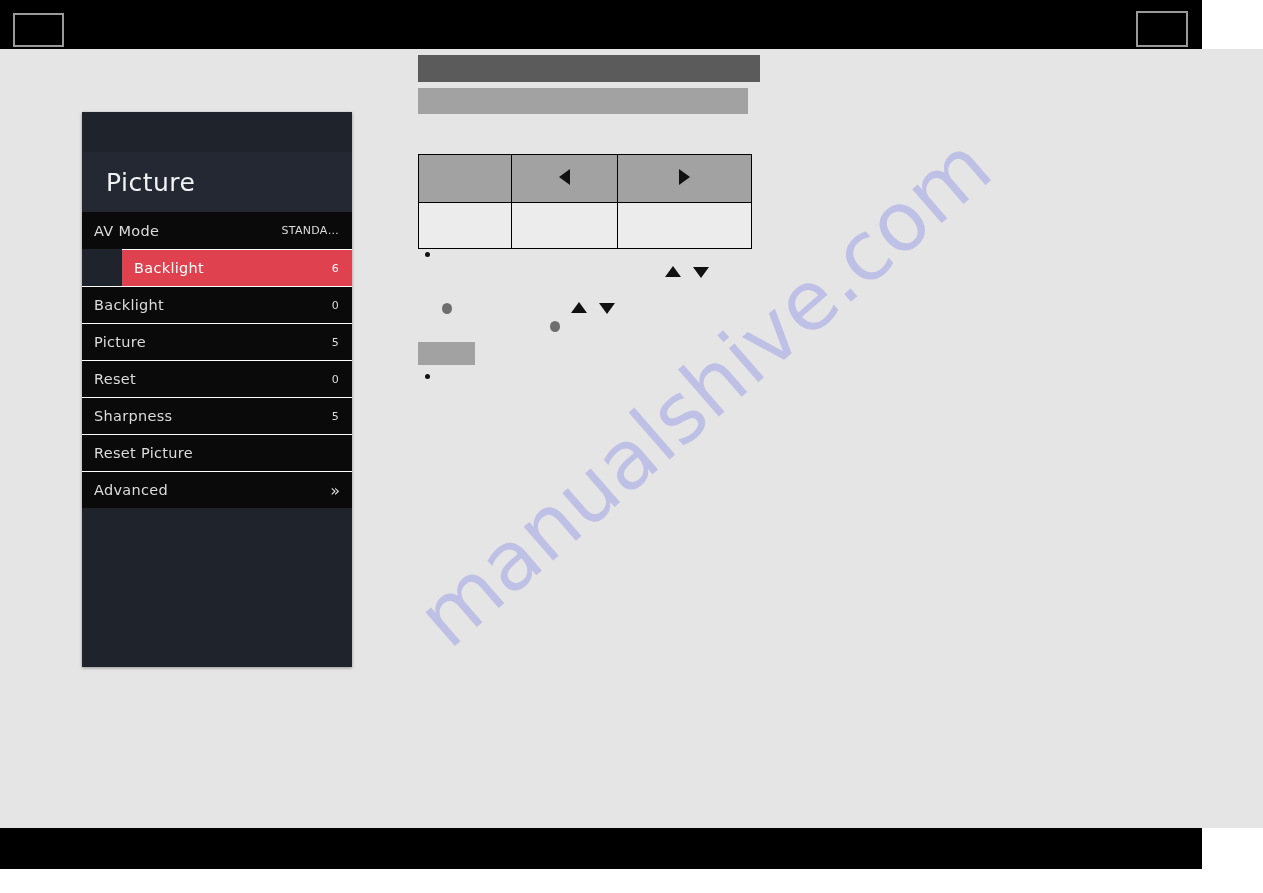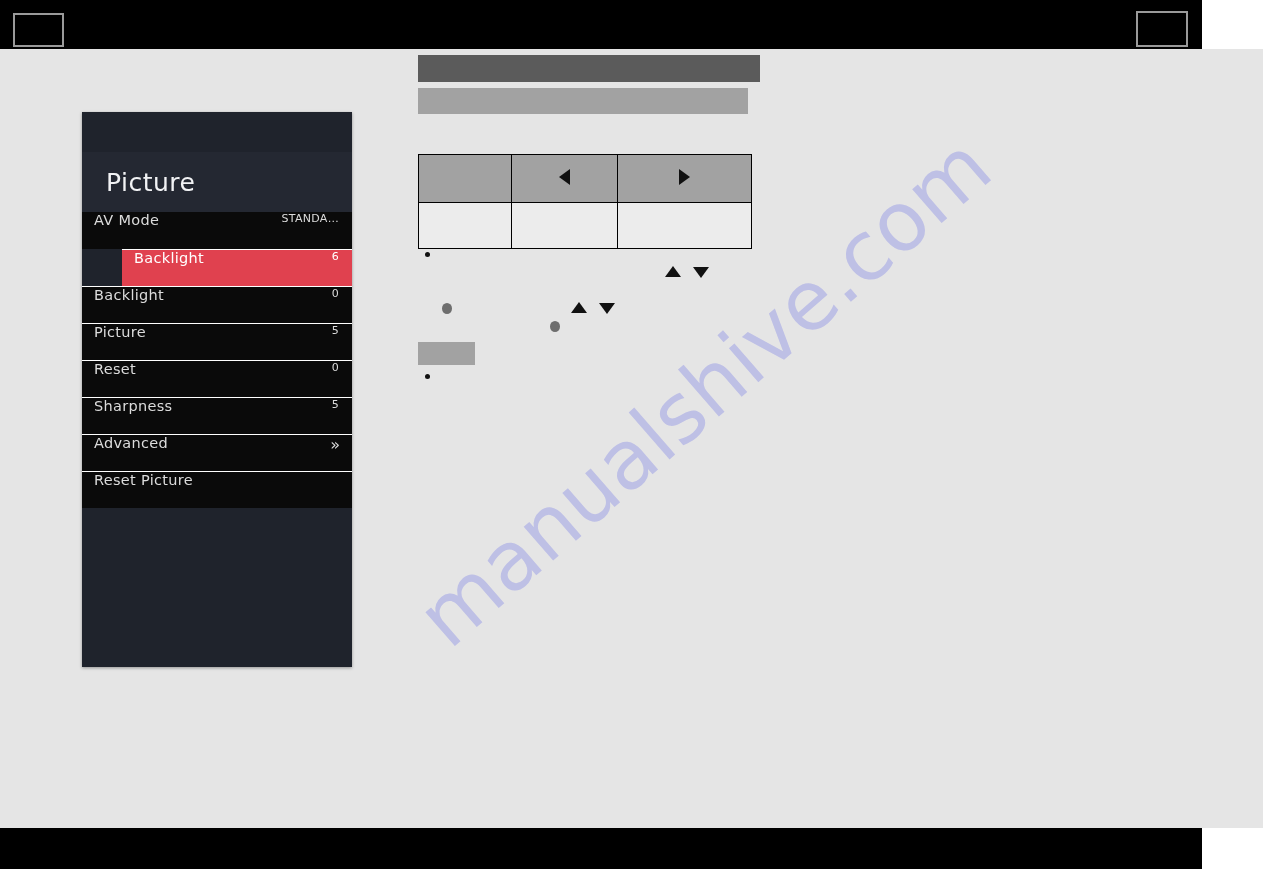--- a/index.html
+++ b/index.html
@@ -96,20 +96,21 @@
   }
   .osd-rows {
     background: #1f232c;
   }
   .osd-row {
     position: relative;
     height: 37px;
     background: #0a0a0a;
     border-top: 1px solid #ffffff;
     display: flex;
+    align-items: center;
     justify-content: space-between;
     padding: 0 13px 0 12px;
     box-sizing: border-box;
     color: #dcdcdc;
     font-size: 14.5px;
     letter-spacing: .3px;
   }
   .osd-row:first-child {
     border-top: none;
   }
@@ -277,27 +278,27 @@
         <span class="osd-label">Reset</span>
         <span class="osd-value">0</span>
       </div>
 
       <div class="osd-row">
         <span class="osd-label">Sharpness</span>
         <span class="osd-value">5</span>
       </div>
 
       <div class="osd-row">
+        <span class="osd-label">Reset Picture</span>
+        <span class="osd-value"></span>
+      </div>
+
+      <div class="osd-row">
         <span class="osd-label">Advanced</span>
         <span class="osd-chevron">»</span>
-      </div>
-
-      <div class="osd-row">
-        <span class="osd-label">Reset Picture</span>
-        <span class="osd-value"></span>
       </div>
 
     </div>
   </div>
 
   <div class="bar bar-dark"></div>
   <div class="bar bar-light"></div>
   <div class="bar bar-small"></div>
 
   <table class="tbl">

